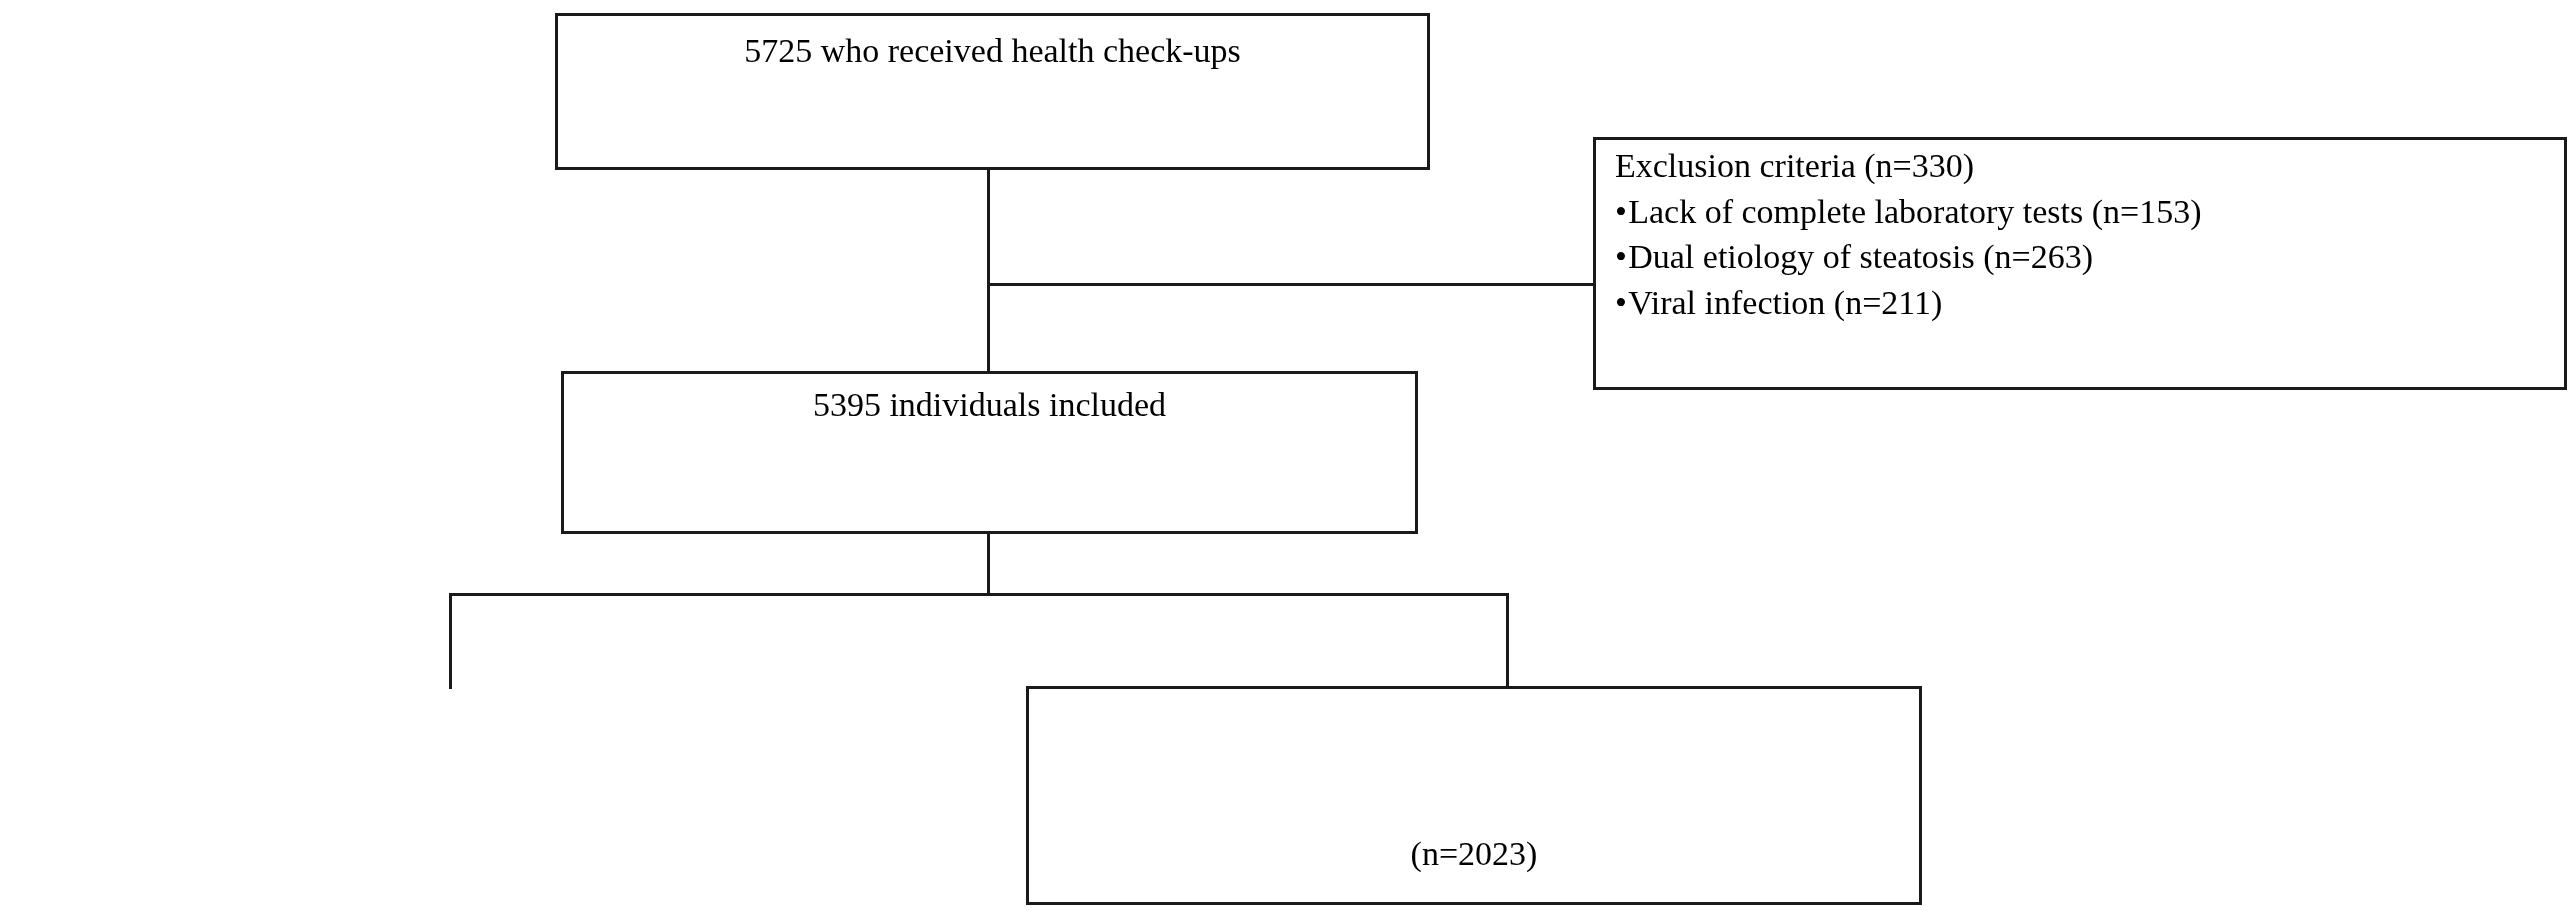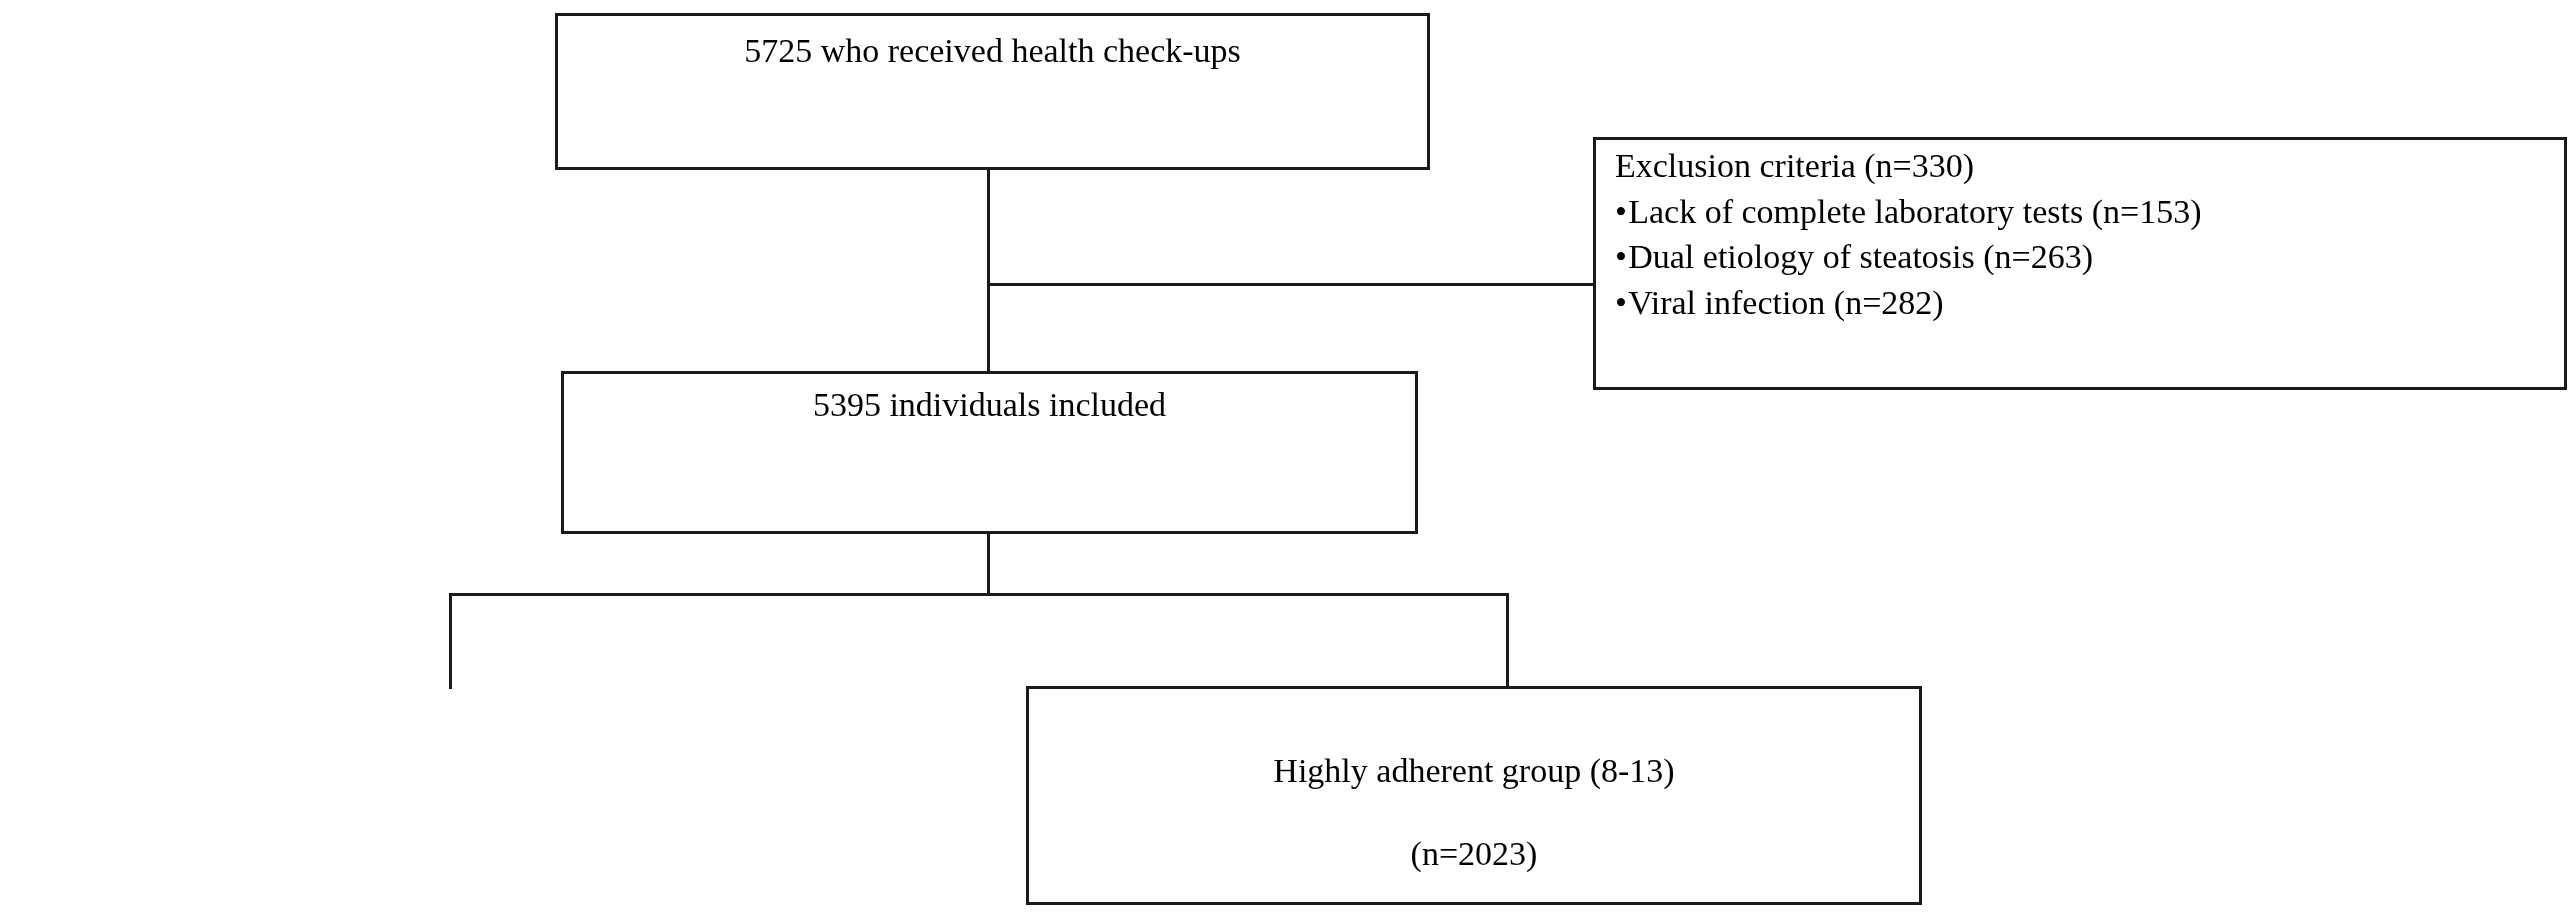--- a/index.html
+++ b/index.html
@@ -135,30 +135,30 @@
 
   <div class="node" id="node-screened">
     <div class="node-text">5725 who received health check-ups</div>
   </div>
 
   <div class="node" id="node-exclusion">
     <div class="excl-body">
       <div class="excl-line">Exclusion criteria (n=330)</div>
       <div class="excl-line bulleted">Lack of complete laboratory tests (n=153)</div>
       <div class="excl-line bulleted">Dual etiology of steatosis (n=263)</div>
-      <div class="excl-line bulleted">Viral infection (n=282)</div>
+      <div class="excl-line bulleted">Viral infection (n=211)</div>
     </div>
   </div>
 
   <div class="node" id="node-included">
     <div class="node-text">5395 individuals included</div>
   </div>
 
 
   <div class="node" id="node-highly">
     <div class="node-text">
-      <span>Highly adherent group (8-13)</span><br>
+      <br>
       <span>(n=2023)</span>
     </div>
   </div>
 
 </div>
 
 
 </body></html>

